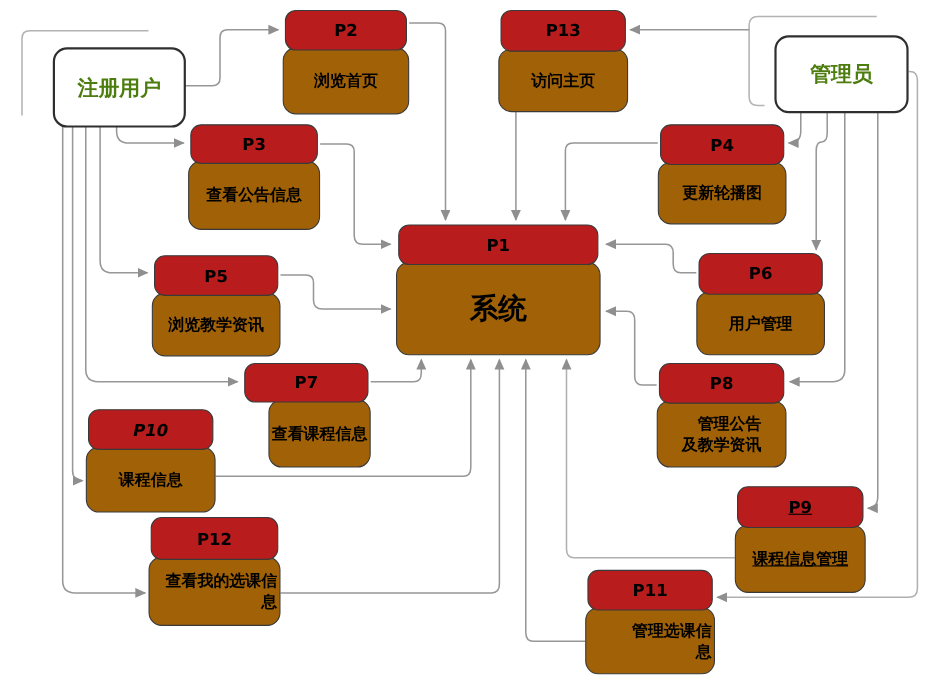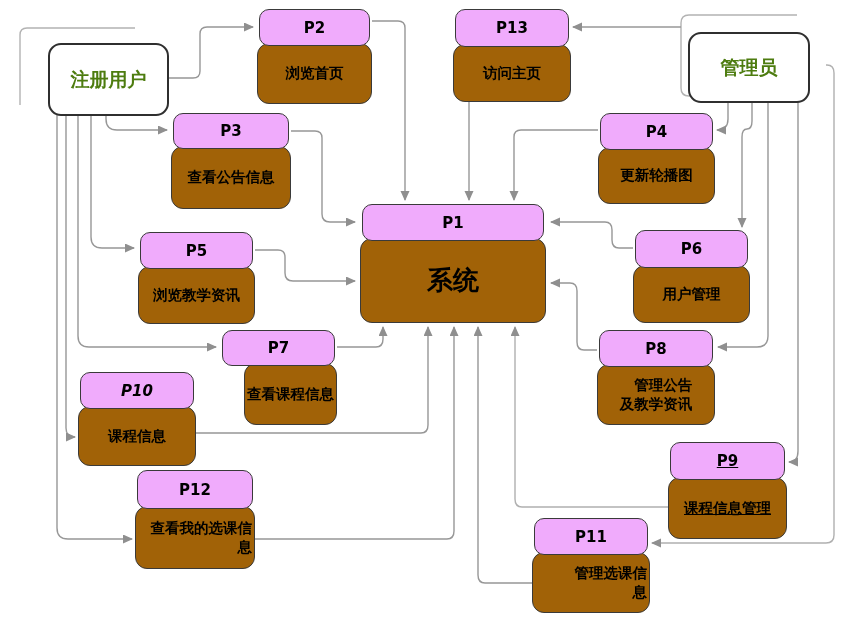--- a/index.html
+++ b/index.html
@@ -6,21 +6,21 @@
   .canvas{position:relative;width:865px;height:631px;background:#ffffff;overflow:hidden;
           font-family:"DejaVu Sans","Liberation Sans",sans-serif;}
   .edges{position:absolute;left:0;top:0;width:865px;height:631px;z-index:0;}
   .edge{fill:none;stroke:#979797;stroke-width:1.4;}
   .edge.light{stroke:#b0b0b0;}
   .stray{fill:none;stroke:#b3b3b3;stroke-width:1.4;}
   .actor{position:absolute;z-index:2;background:#fff;border:2px solid #2f2f2f;border-radius:13px;
          display:flex;align-items:center;justify-content:center;
          font-weight:bold;font-size:19px;color:#4d7c0f;}
   .node{position:absolute;z-index:2;}
-  .node-head{background:#f0abfc;border:1.6px solid #3a3a3a;border-radius:10px;margin:0 2px;
+  .node-head{background:#b91c1c;border:1.6px solid #3a3a3a;border-radius:10px;margin:0 2px;
              display:flex;align-items:center;justify-content:center;
              font-weight:bold;font-size:15px;color:#000;position:relative;z-index:3;}
   .node-body{background:#a16207;border:1.6px solid #3a3a3a;border-radius:12px;margin-top:-3px;
              display:flex;align-items:center;justify-content:center;text-align:right;
              font-weight:bold;font-size:14.5px;color:#000;white-space:pre-line;
              position:relative;z-index:2;padding:0 2px;}
   .node-body.big{font-size:26px;}
 </style>
 </head>
 <body>
@@ -62,21 +62,21 @@
     <path class="edge" marker-end="url(#arr)" d="M 597,350 H 584 Q 577,350 577,342 V 291 Q 577,283 570,283 H 551"></path>
 
     <path class="edge" marker-end="url(#arr)" d="M 337,347 H 376 Q 383,347 383,339 V 327"></path>
     <path class="edge" marker-end="url(#arr)" d="M 196,433 H 421 Q 428,433 428,425 V 327"></path>
     <path class="edge" marker-end="url(#arr)" d="M 255,539 H 447 Q 454,539 454,531 V 327"></path>
     <path class="edge" marker-end="url(#arr)" d="M 532,583 H 485 Q 478,583 478,575 V 327"></path>
     <path class="edge light" marker-end="url(#arr)" d="M 668,507 H 522 Q 515,507 515,499 V 327"></path>
   </svg>
 
   <div class="actor" style="left:48px;top:43px;width:117px;height:69px;">注册用户</div>
-  <div class="actor" style="left:688px;top:32px;width:118px;height:67px;">管理员</div>
+  <div class="actor" style="left:704px;top:32px;width:118px;height:67px;">管理员</div>
 
   <div class="node" style="left:257px;top:9px;width:115px;">
     <div class="node-head" style="height:35px;">P2</div>
     <div class="node-body" style="height:59px;">浏览首页</div>
   </div>
 
   <div class="node" style="left:453px;top:9px;width:118px;">
     <div class="node-head" style="height:36px;">P13</div>
     <div class="node-body" style="height:56px;">访问主页</div>
   </div>

